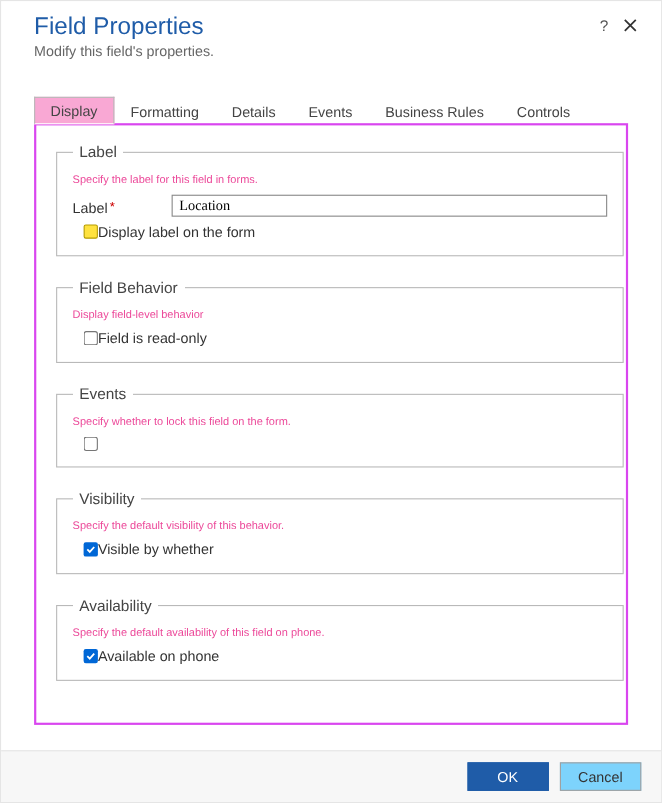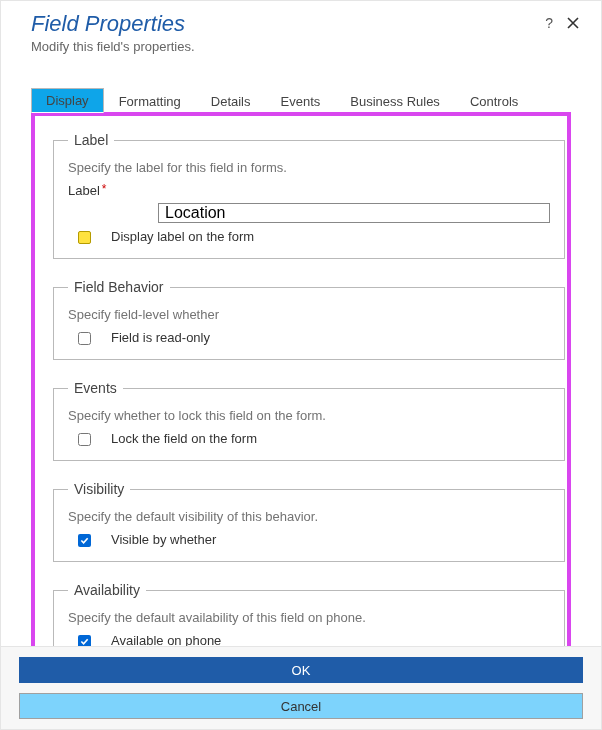--- a/index.html
+++ b/index.html
@@ -20,21 +20,20 @@
   }
   .header {
     padding: 10px 30px 4px 30px;
     position: relative;
   }
   .header-title {
     font-size: 22px;
     font-weight: 400;
     color: #1f5ca8;
     margin: 0 0 2px 0;
-    font-style: italic;
   }
   .header-subtitle {
     font-size: 13px;
     color: #666;
     margin: 0;
   }
   .header-controls {
     position: absolute;
     top: 14px;
     right: 22px;
@@ -69,67 +68,66 @@
     border: 1px solid transparent;
     border-bottom: none;
     cursor: pointer;
     position: relative;
     top: 1px;
     background: transparent;
   }
   .tab.active {
     border: 1px solid #b9b9b9;
     border-bottom: 1px solid #fff;
-    background: #0ea5e9;
+    background: #f9a8d4;
     text-align: right;
   }
   .panel {
-    border: 4px solid #d946ef;
+    border: 2px solid #d946ef;
     padding: 16px 2px 18px 18px;
     min-height: 530px;
   }
   fieldset.group {
     border: 1px solid #b9b9b9;
     margin: 0 0 20px 0;
     padding: 10px 14px 14px 14px;
   }
   fieldset.group legend {
     padding: 0 6px;
     font-size: 14px;
     color: #444;
   }
   .group-desc {
-    font-size: 13px;
-    color: #737373;
+    font-size: 10px;
+    color: #ec4899;
     margin: 2px 0 8px 0;
   }
   .form-row {
     display: flex;
-    align-items: flex-start;
+    align-items: flex-end;
     margin-bottom: 6px;
   }
   .form-row .lbl {
     width: 90px;
     font-size: 13px;
     color: #333;
   }
   .lbl .req { color: #c00; font-size: 12px; margin-left:2px; position:relative; top:-2px;}
   .form-row input[type="text"] {
     flex: 1;
     height: 20px;
     border: 1px solid #888;
     padding: 1px 6px;
-    font-size: 16px;
-    font-family: Liberation Sans, sans-serif;
-    margin-top: 20px;
+    font-size: 13px;
+    font-family: Liberation Serif, serif;
   }
   .check-row {
     display: flex;
-    align-items: flex-end;
-    gap: 20px;
+    align-items: center;
+    gap: 0;
     padding-left: 10px;
     font-size: 13px;
   }
   .check-row input[type="checkbox"] {
     width: 13px; height: 13px;
     margin:0;
   }
   .yellow-check {
     width:13px;height:13px;
     border:1px solid #b59b00;
@@ -147,21 +145,20 @@
     flex:0 0 auto;
   }
   .blue-check svg{display:block}
   .footer {
     background: #f7f7f7;
     border-top: 1px solid #e5e5e5;
     padding: 10px 18px;
     display: flex;
     justify-content: flex-end;
     gap: 10px;
-    flex-direction: column;
   }
   .btn {
     min-width: 74px;
     height: 26px;
     font-size: 13px;
     font-family: inherit;
     border: 1px solid #a0a0a0;
     background: #7dd3fc;
     color: #333;
     cursor: pointer;
@@ -211,33 +208,32 @@
           <input type="text" value="Location" style="">
         </div>
         <div class="check-row">
           <span class="yellow-check"></span>
           <span>Display label on the form</span>
         </div>
       </fieldset>
 
       <fieldset class="group">
         <legend>Field Behavior</legend>
-        <div class="group-desc">Specify field-level whether</div>
+        <div class="group-desc">Display field-level behavior</div>
         <div class="check-row">
           <input type="checkbox" style="">
           <span>Field is read-only</span>
         </div>
       </fieldset>
 
       <fieldset class="group">
         <legend>Events</legend>
         <div class="group-desc">Specify whether to lock this field on the form.</div>
         <div class="check-row">
           <input type="checkbox" style="">
-          <span>Lock the field on the form</span>
         </div>
       </fieldset>
 
       <fieldset class="group">
         <legend>Visibility</legend>
         <div class="group-desc">Specify the default visibility of this behavior.</div>
         <div class="check-row">
           <span class="blue-check">
             <svg width="9" height="9" viewBox="0 0 10 10">
                 <path d="M1.5 5 L4 7.5 L8.5 2.5" stroke="#fff" stroke-width="1.8" fill="none"></path>

